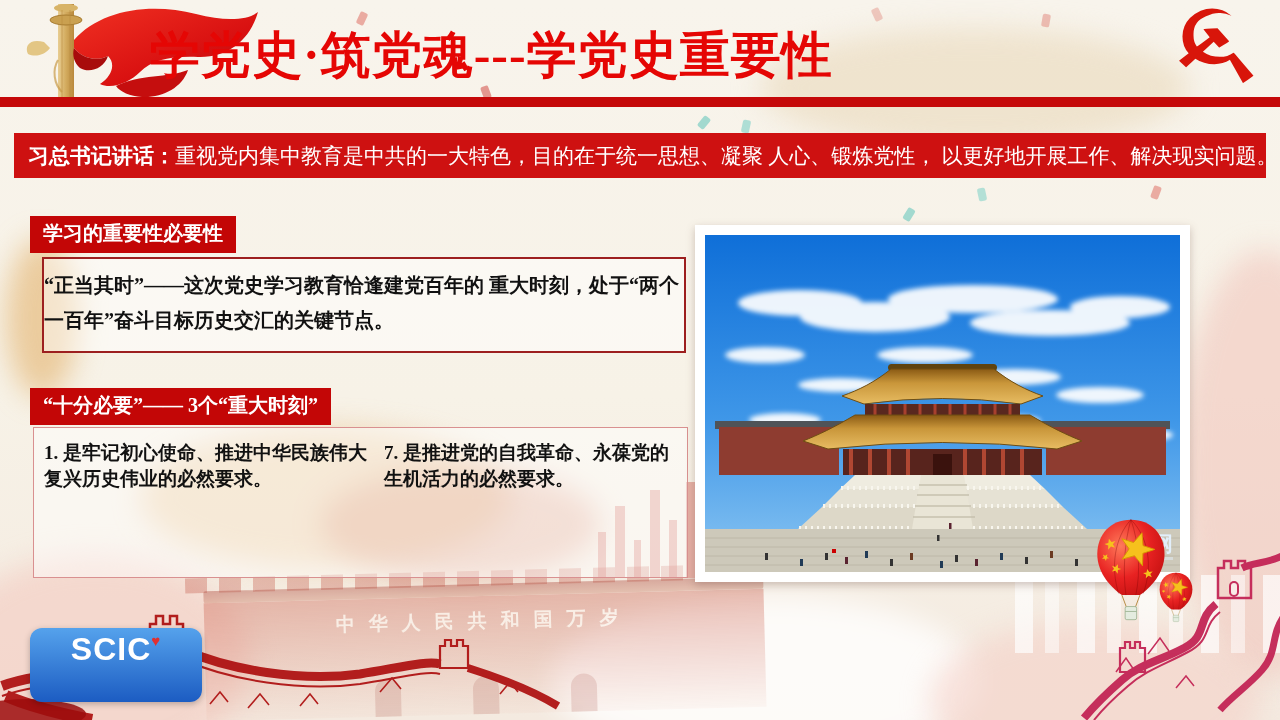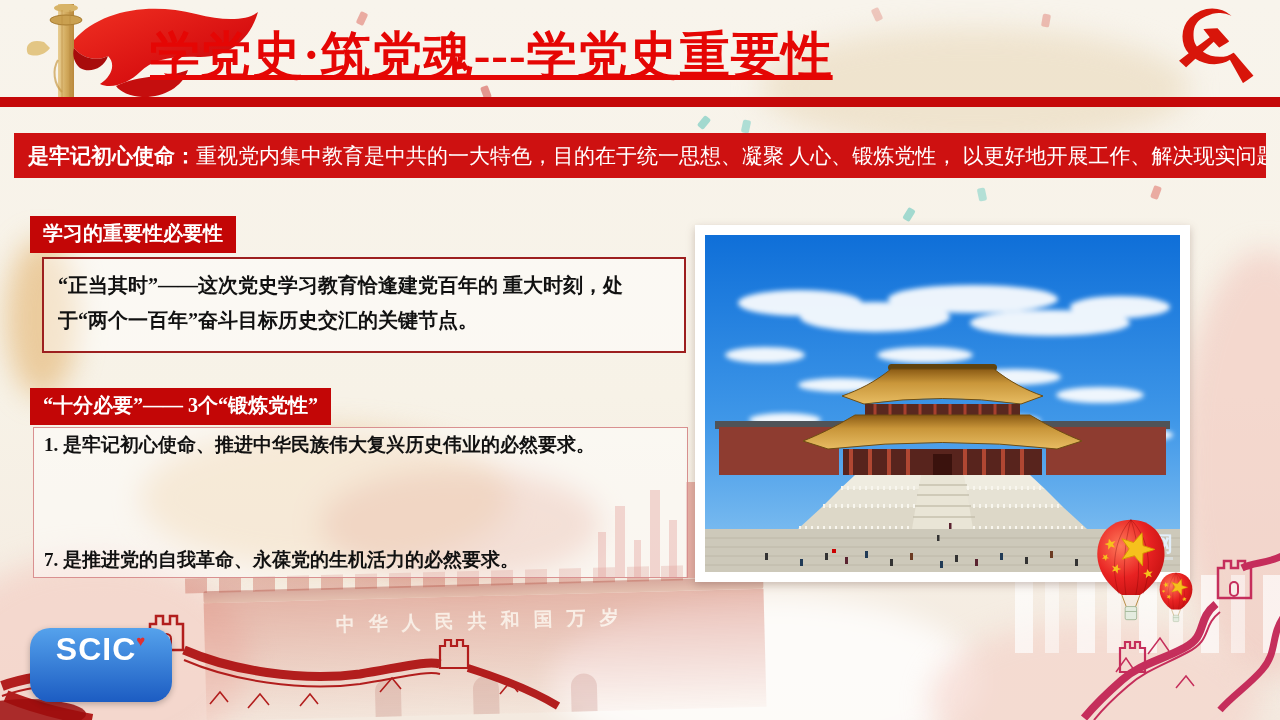--- a/index.html
+++ b/index.html
@@ -20,51 +20,51 @@
   .tam-roof{height:12px;background:linear-gradient(180deg,#b4574a,#d08a72);border-radius:2px;}
   .tam-body{position:relative;height:118px;background:linear-gradient(180deg,rgba(203,96,78,.85),rgba(228,160,140,.15));}
   .tam-plaque{padding-top:12px;text-align:center;font-size:19px;font-weight:bold;letter-spacing:14px;color:rgba(255,245,238,.95);}
   .tam-doors{position:absolute;bottom:0;left:0;width:100%;display:flex;justify-content:center;gap:72px;}
   .tam-door{width:26px;height:38px;border-radius:13px 13px 0 0;background:rgba(150,40,30,.35);}
   .redbars{position:absolute;left:598px;top:468px;width:104px;height:110px;display:flex;align-items:flex-end;gap:9px;opacity:.55;}
   .redbars span{display:block;background:rgba(200,70,58,.7);}
 
   
   .flag-svg{position:absolute;left:0;top:0;}
-  .page-title{position:absolute;left:150px;top:22px;font-size:50px;font-weight:bold;color:#e50604;letter-spacing:1px;white-space:nowrap;text-decoration:underline;}
+  .page-title{position:absolute;left:150px;top:22px;font-size:50px;font-weight:bold;color:#e50604;letter-spacing:1px;white-space:nowrap;}
   .emblem{position:absolute;left:1158px;top:-4px;width:116px;height:104px;font-size:102px;line-height:104px;text-align:center;
     color:#d8150a;transform:scaleX(-1);font-family:"DejaVu Sans",sans-serif;}
   .hrline{position:absolute;left:0;top:97px;width:1280px;height:10px;background:#c50909;}
 
   
   .quote{position:absolute;left:14px;top:133px;width:1252px;height:45px;background:#ce1111;color:#fff;
     display:flex;align-items:center;padding-left:14px;font-size:21px;white-space:nowrap;overflow:hidden;}
   .quote .lbl{font-weight:bold;}
 
   
   .badge{position:absolute;background:#c30606;color:#fff;font-size:20px;font-weight:bold;padding:4px 13px 6px;white-space:nowrap;}
   .badge1{left:30px;top:216px;}
   .badge2{left:30px;top:388px;}
   .panel{position:absolute;background:rgba(255,255,255,.48);color:#111;font-weight:bold;}
-  .panel1{left:42px;top:257px;width:644px;height:96px;border:2px solid #9d1f1f;padding:9px 14px;font-size:20px;line-height:35px;}
-  .panel2{left:33px;top:427px;width:655px;height:151px;border:1px solid #d99090;padding:4px 10px;font-size:19px;
-    display:flex;flex-direction:column;justify-content:space-between;}
+  .panel1{left:42px;top:257px;width:644px;height:96px;border:2px solid #9d1f1f;padding:9px 0;font-size:20px;line-height:35px;}
+  .panel2{left:33px;top:427px;width:655px;height:151px;border:1px solid #d99090;padding:12px 10px;font-size:19px;
+    display:flex;flex-direction:row;justify-content:space-between;}
 
   
   .photo{position:absolute;left:695px;top:225px;width:495px;height:357px;background:#fff;padding:10px;
     box-shadow:0 3px 8px rgba(120,90,80,.35);}
   .photo svg{display:block;}
 
   
   .balloons{position:absolute;left:1092px;top:512px;}
   .wall-left{position:absolute;left:0;top:608px;}
   .wall-right{position:absolute;left:1056px;top:552px;}
 
   
-  .logo{position:absolute;left:30px;top:628px;width:142px;height:74px;border-radius:20px;
+  .logo{position:absolute;left:30px;top:628px;width:172px;height:74px;border-radius:12px;
     background:linear-gradient(180deg,#55a2ec,#1c5cc2);color:#fff;text-align:center;
     font-family:"Liberation Sans","DejaVu Sans",sans-serif;font-weight:bold;box-shadow:0 2px 6px rgba(0,0,0,.25);}
   .logo .l1{font-size:32px;line-height:36px;margin-top:3px;letter-spacing:1px;}
   .logo .l1 .heart{color:#e03030;font-size:15px;vertical-align:top;line-height:20px;}
   .logo .l2{font-size:25px;line-height:28px;letter-spacing:1px;}
 </style>
 </head>
 <body>
 
 <div class="slide">
@@ -172,28 +172,28 @@
       <path d="M116,86 C140,74 168,78 188,70 C182,88 162,98 142,97 C130,96 120,92 116,86 Z" fill="#c50e0e"></path>
       <path d="M74,48 C82,58 96,62 108,56 C104,68 90,74 80,68 C74,63 72,55 74,48 Z" fill="#a80c0c"></path>
     </g>
   </svg>
 
   <div class="page-title">学党史·筑党魂---学党史重要性</div>
   <div class="emblem">☭</div>
   <div class="hrline"></div>
 
   <div class="quote">
-    <span class="lbl">是牢记初心使命：</span>
+    <span class="lbl">习总书记讲话：</span>
     <span>重视党内集中教育是中共的一大特色，目的在于统一思想、凝聚 人心、锻炼党性， 以更好地开展工作、解决现实问题。</span>
   </div>
 
   <div class="badge badge1">学习的重要性必要性</div>
   <div class="panel panel1">“正当其时”——这次党史学习教育恰逢建党百年的 重大时刻，处于“两个一百年”奋斗目标历史交汇的关键节点。</div>
 
-  <div class="badge badge2">“十分必要”—— 3个“锻炼党性”</div>
+  <div class="badge badge2">“十分必要”—— 3个“重大时刻”</div>
   <div class="panel panel2">
     <div>1. 是牢记初心使命、推进中华民族伟大复兴历史伟业的必然要求。</div>
     <div>7. 是推进党的自我革命、永葆党的生机活力的必然要求。</div>
   </div>
 
   <div class="photo">
     <svg width="475" height="337" viewBox="0 0 475 337">
       <defs>
         <linearGradient id="sky" x1="0" y1="0" x2="0" y2="1">
           <stop offset="0" stop-color="#0f6fd8"></stop>

